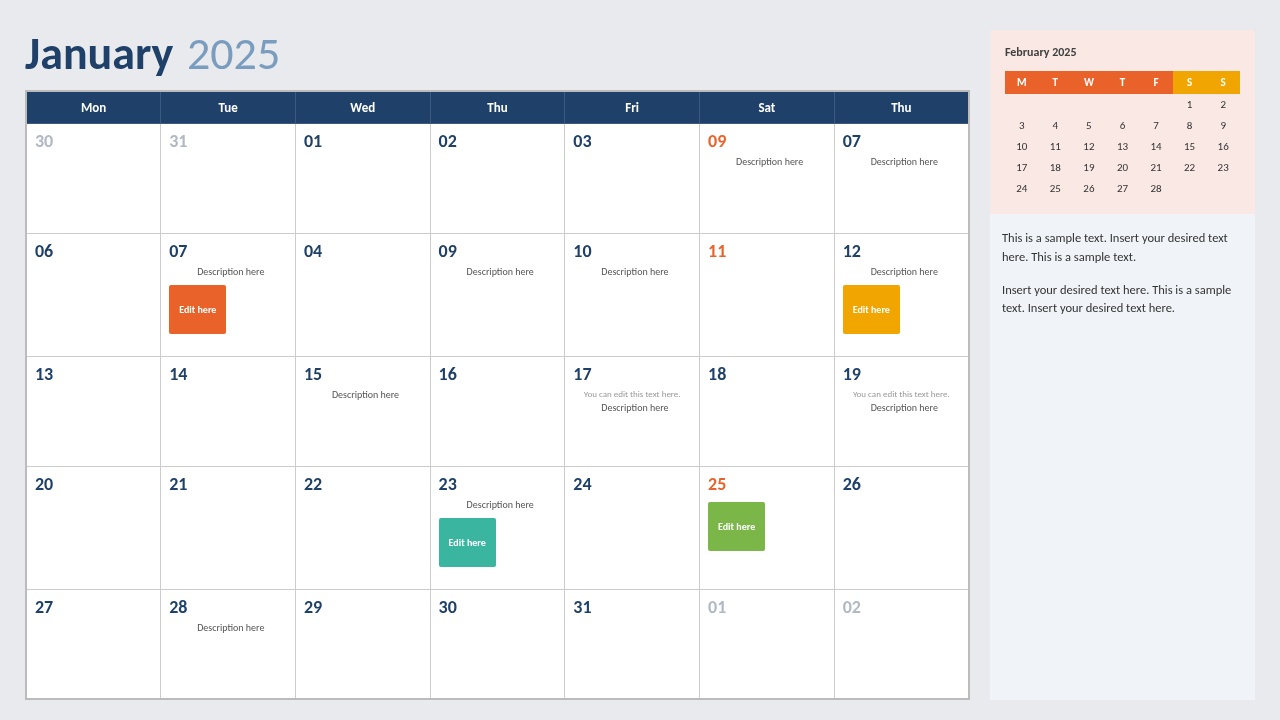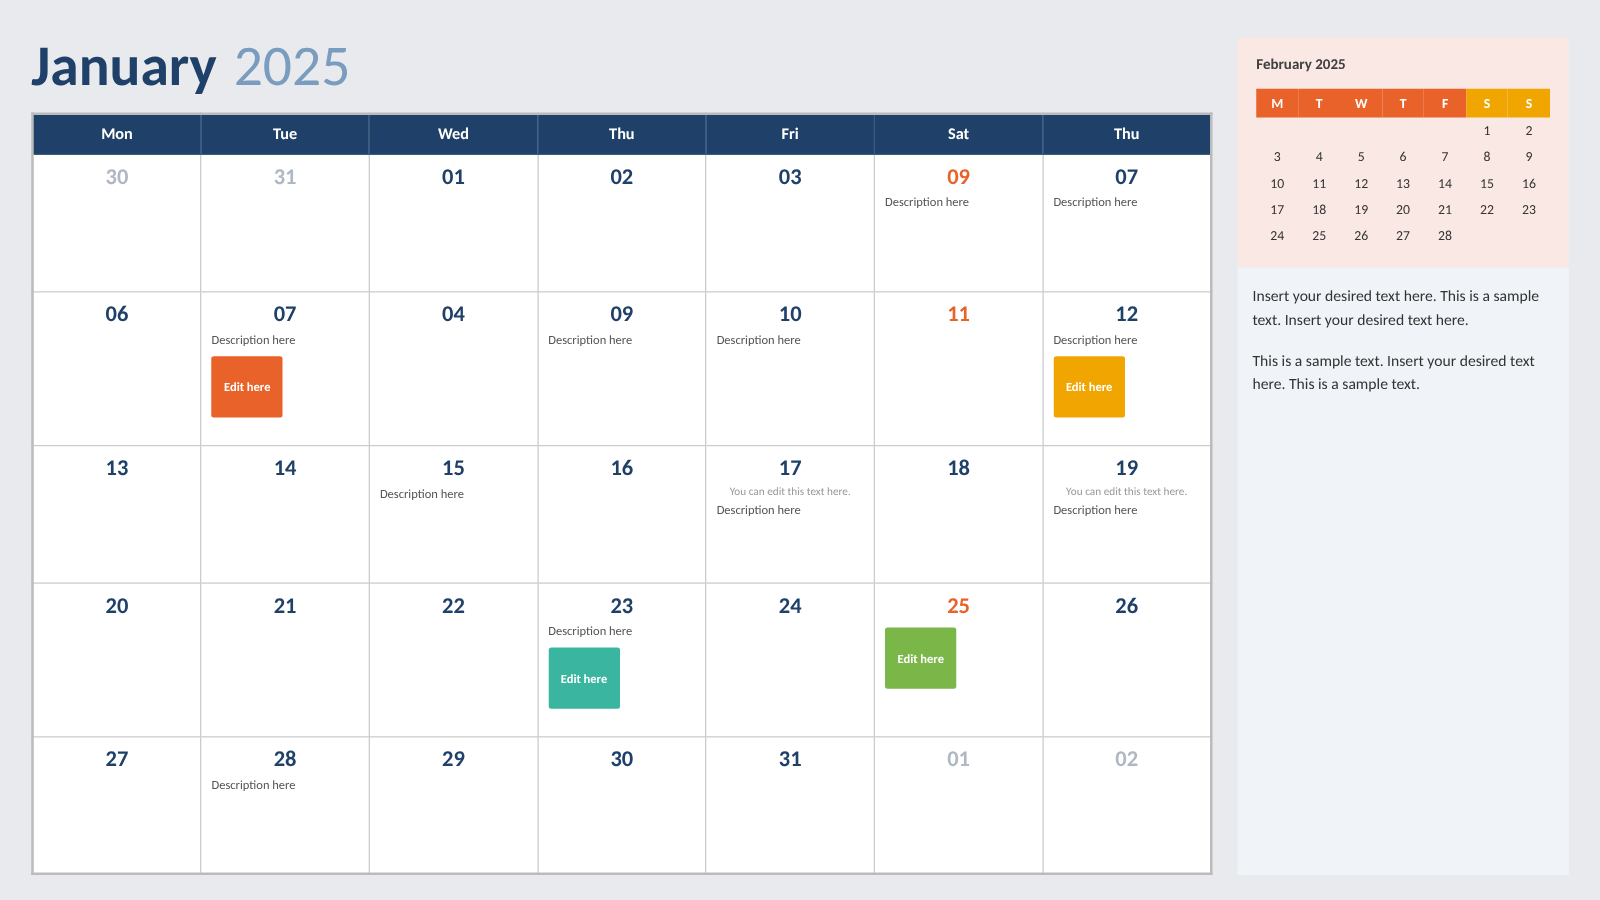--- a/index.html
+++ b/index.html
@@ -55,33 +55,33 @@
       padding: 6px 8px;
       height: 95px;
       background: #fff;
     }
     .day-num {
       font-size: 18px;
       font-weight: 700;
       color: #1f4068;
       display: block;
       margin-bottom: 3px;
-      text-align: center;
     }
     .day-num.muted {
       color: #b0b8c4;
     }
     .day-num.orange {
       color: #e8622a;
     }
     .day-desc {
       font-size: 10px;
       color: #555;
       display: block;
       margin-bottom: 3px;
+      margin-left: 28px;
     }
     .day-hint {
       font-size: 9px;
       color: #999;
       display: block;
       margin-bottom: 2px;
       text-align: center;
     }
     .btn-edit {
       display: inline-block;
@@ -352,16 +352,16 @@
             <td>26</td>
             <td>27</td>
             <td>28</td>
             <td class="muted"></td>
             <td class="muted"></td>
           </tr>
         </tbody>
     </table>
   </div>
   <div class="notes-section">
+    <p class="notes-para">This is a sample text. Insert your desired text here. This is a sample text.</p>
     <p class="notes-para">Insert your desired text here. This is a sample text. Insert your desired text here.</p>
-    <p class="notes-para">This is a sample text. Insert your desired text here. This is a sample text.</p>
   </div>
 </div>
 
 </body></html>

